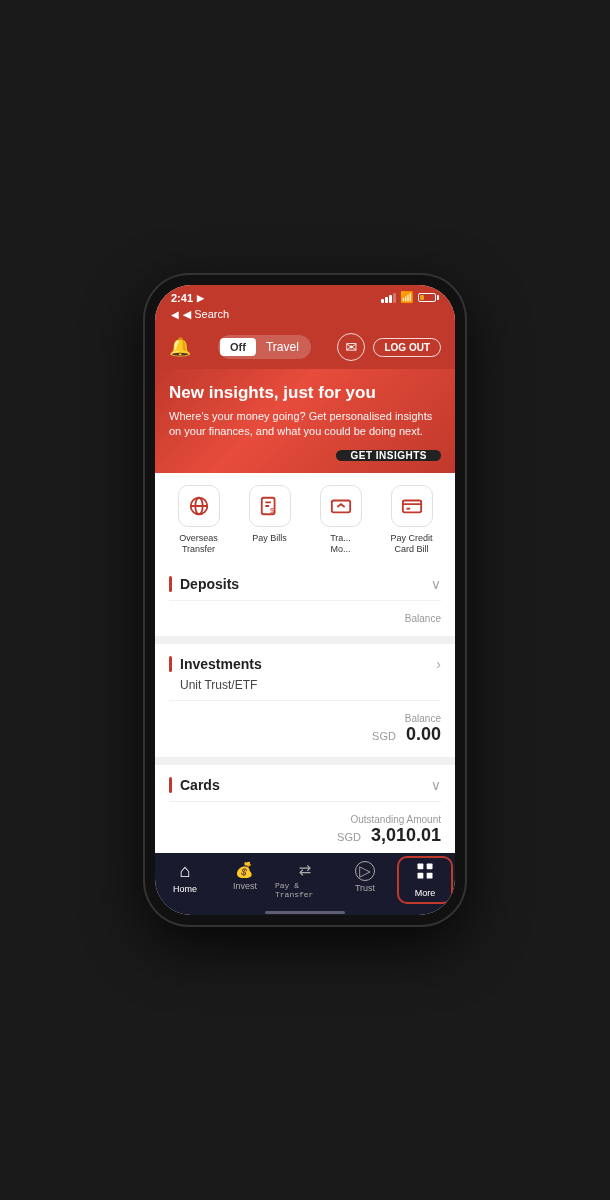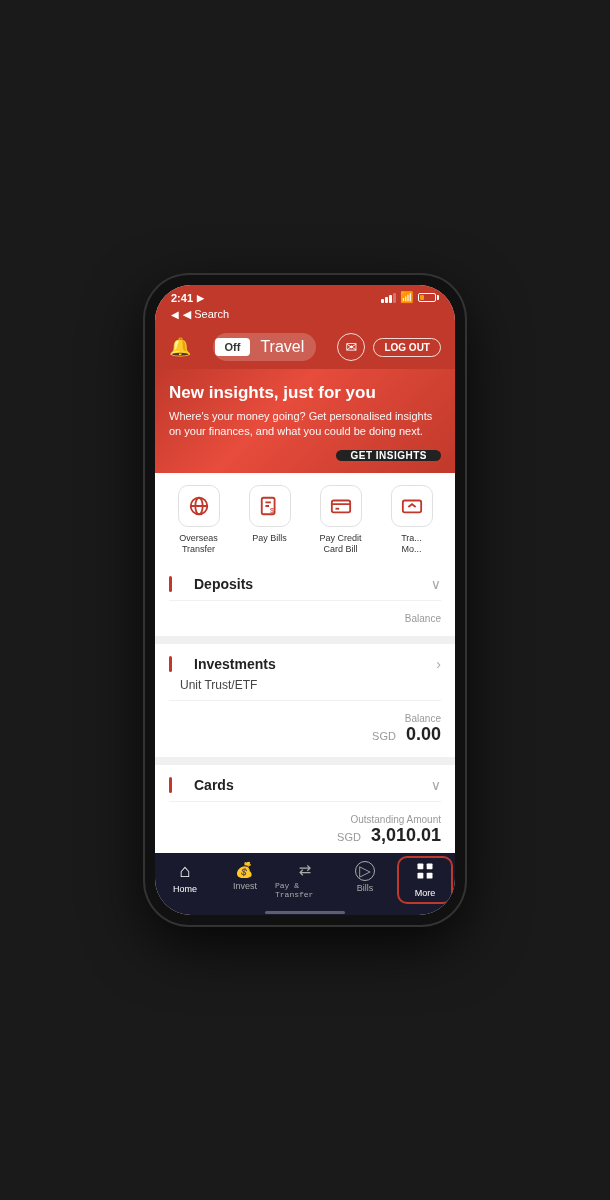--- a/index.html
+++ b/index.html
@@ -78,21 +78,21 @@
       background: white;
       color: #333;
       border-radius: 4px;
       padding: 3px 10px;
       font-size: 11px;
       font-weight: 600;
     }
     .toggle-travel {
       color: white;
       padding: 3px 10px;
-      font-size: 16px;
+      font-size: 12px;
       font-weight: 500;
     }
     .header-right { display: flex; align-items: center; gap: 8px; }
     .msg-btn {
       width: 28px; height: 28px;
       border: 1.5px solid rgba(255,255,255,0.8);
       border-radius: 50%;
       display: flex; align-items: center; justify-content: center;
       color: white; font-size: 14px;
     }
@@ -177,21 +177,21 @@
     }
     .section-header {
       display: flex;
       justify-content: space-between;
       align-items: center;
       margin-bottom: 6px;
     }
     .section-title {
       display: flex;
       align-items: center;
-      gap: 22px;
+      gap: 8px;
     }
     .red-bar {
       width: 3px; height: 16px;
       background: #c0392b;
       border-radius: 2px;
     }
     .section-title span {
       font-size: 14px;
       font-weight: 700;
       color: #222;
@@ -345,37 +345,37 @@
           <svg width="22" height="22" viewBox="0 0 24 24" fill="none" stroke="#c0392b" stroke-width="2">
             <rect x="3" y="3" width="14" height="18" rx="2"></rect>
             <line x1="7" y1="8" x2="13" y2="8"></line>
             <line x1="7" y1="12" x2="11" y2="12"></line>
             <text x="12" y="20" font-size="8" fill="#c0392b" stroke="none">$</text>
           </svg>
         </div>
         <span class="action-label">Pay Bills</span>
       </div>
       <div class="action-item">
+        <div class="action-icon-box" style="overflow:hidden;">
+          <svg width="22" height="22" viewBox="0 0 24 24" fill="none" stroke="#c0392b" stroke-width="2">
+            <rect x="2" y="6" width="20" height="13" rx="2"></rect>
+            <path d="M8 13 L12 10 L16 13"></path>
+          </svg>
+        </div>
+        <span class="action-label">Tra...<br>Mo...</span>
+      </div>
+      <div class="action-item">
         <div class="action-icon-box">
           <svg width="22" height="22" viewBox="0 0 24 24" fill="none" stroke="#c0392b" stroke-width="2">
             <rect x="2" y="6" width="20" height="13" rx="2"></rect>
             <line x1="2" y1="10" x2="22" y2="10"></line>
             <line x1="6" y1="15" x2="10" y2="15"></line>
           </svg>
         </div>
         <span class="action-label">Pay Credit<br>Card Bill</span>
-      </div>
-      <div class="action-item">
-        <div class="action-icon-box" style="overflow:hidden;">
-          <svg width="22" height="22" viewBox="0 0 24 24" fill="none" stroke="#c0392b" stroke-width="2">
-            <rect x="2" y="6" width="20" height="13" rx="2"></rect>
-            <path d="M8 13 L12 10 L16 13"></path>
-          </svg>
-        </div>
-        <span class="action-label">Tra...<br>Mo...</span>
       </div>
     </div>
 
     <div class="content">
 
       <div class="section">
         <div class="section-header">
           <div class="section-title">
             <div class="red-bar"></div>
             <span>Deposits</span>
@@ -432,21 +432,21 @@
       <div class="nav-item">
         <span class="nav-icon" style="font-size:15px;">💰</span>
         <span class="nav-label">Invest</span>
       </div>
       <div class="nav-item">
         <span class="nav-icon" style="font-size:15px;">⇄</span>
         <span class="nav-label" style="font-size:8px;font-family:Liberation Mono, monospace;">Pay &amp; Transfer</span>
       </div>
       <div class="nav-item">
         <span class="nav-icon" style="font-size:15px; border:1.5px solid #aaa; border-radius:50%; width:20px;height:20px;display:flex;align-items:center;justify-content:center;">▷</span>
-        <span class="nav-label">Bills</span>
+        <span class="nav-label">Trust</span>
       </div>
       <div class="nav-item highlighted">
         <span class="nav-icon" style="color:white;">
           <svg width="20" height="20" viewBox="0 0 24 24" fill="white">
             <rect x="3" y="3" width="7" height="7" rx="1"></rect>
             <rect x="14" y="3" width="7" height="7" rx="1"></rect>
             <rect x="3" y="14" width="7" height="7" rx="1"></rect>
             <rect x="14" y="14" width="7" height="7" rx="1"></rect>
           </svg>
         </span>

